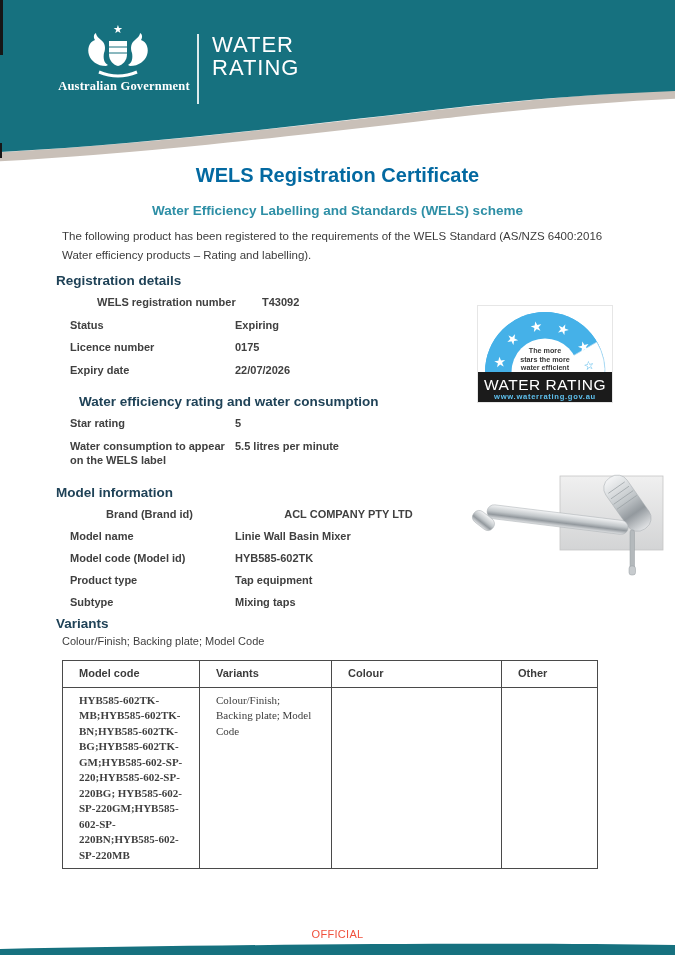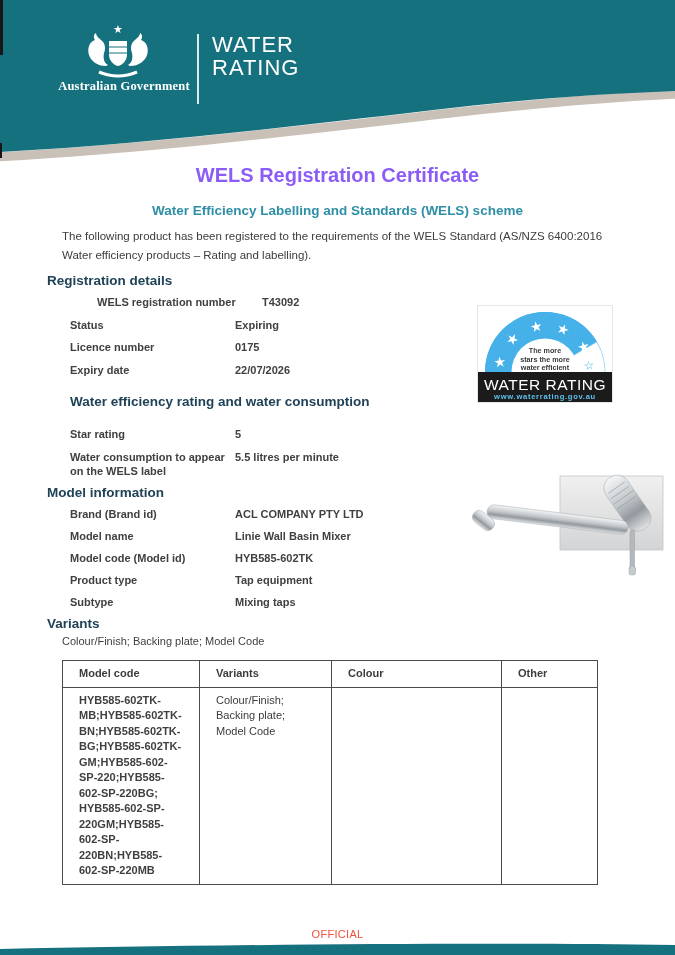--- a/index.html
+++ b/index.html
@@ -16,44 +16,44 @@
   }
   .header-divider{position:absolute;left:197px;top:34px;width:2px;height:70px;background:rgba(255,255,255,.85);}
   .logo-title{
     position:absolute;left:212px;top:34px;color:#fff;font-size:22px;line-height:22.5px;
     font-weight:500;letter-spacing:1px;
   }
   .coat{position:absolute;left:70px;top:21px;}
   .edge-artifact{position:absolute;background:#161616;}
   
   .doc-title{position:absolute;top:164px;left:0;width:675px;text-align:center;
-    font-size:20px;font-weight:bold;color:#8b5cf6;}
+    font-size:20px;font-weight:bold;color:#0369a1;}
   .doc-subtitle{position:absolute;top:203px;left:0;width:675px;text-align:center;
     font-size:13.5px;font-weight:bold;color:#2e8fa6;}
   .intro{position:absolute;top:227px;left:62px;width:572px;font-size:11.5px;line-height:19px;color:#3c3c3c;}
   
-  .section-heading{position:absolute;left:47px;font-size:13.5px;font-weight:bold;color:#1f4257;}
+  .section-heading{position:absolute;left:56px;font-size:13.5px;font-weight:bold;color:#1f4257;}
   .kv-rows{position:absolute;left:62px;}
   .kv-row{display:grid;grid-template-columns:165px auto;padding-left:8px;
     font-size:11px;font-weight:bold;color:#404040;line-height:14.5px;}
   .kv-row .lbl{padding-right:6px;}
   
   .subnote{position:absolute;left:62px;font-size:11px;color:#3f3f3f;}
   table.variants{
     position:absolute;left:62px;top:660px;width:535px;border-collapse:collapse;
     font-size:11px;color:#3c3c3c;table-layout:fixed;
   }
   table.variants th,table.variants td{
     border:1.2px solid #4a4a4a;text-align:left;vertical-align:top;
     padding:5px 16px;line-height:15.5px;overflow-wrap:break-word;
   }
   table.variants th{font-weight:bold;height:14px;}
   td.codes{font-weight:bold;color:#3f3f3f;}
   .col1{width:137px}.col2{width:132px}.col3{width:170px}.col4{width:96px}
-  tr.body-row td{height:152px;}
+  tr.body-row td{height:152px;font-family:Liberation Serif, serif;}
   
   .badge{position:absolute;left:477px;top:305px;border:1px solid #e6e6e6;background:#fff;line-height:0;}
   .tap{position:absolute;left:460px;top:442px;line-height:0;}
   .official{position:absolute;top:920px;left:0;width:675px;text-align:center;
     font-size:11px;font-weight:500;letter-spacing:.3px;}
   .footer-svg{position:absolute;bottom:0;left:0;line-height:0;}
 </style>
 </head>
 <body>
 
@@ -131,21 +131,21 @@
         <text x="67" y="64">water efficient</text>
       </g>
 
       <rect x="0" y="66" width="134" height="30" fill="#1b1b1b"></rect>
       <text x="67" y="83.5" fill="#ffffff" font-size="15.5" text-anchor="middle" letter-spacing="0.5" font-family="Liberation Sans, sans-serif">WATER RATING</text>
       <text x="67" y="93" fill="#5fc0ee" font-size="7.6" font-weight="bold" text-anchor="middle" letter-spacing="0.7" font-family="Liberation Sans, sans-serif">www.waterrating.gov.au</text>
     </svg>
   </div>
 
   <div class="section-heading" style="top:394px;margin-left:23px;">Water efficiency rating and water consumption</div>
-  <div class="kv-rows" style="top:427px;width:410px;">
+  <div class="kv-rows" style="top:416px;width:410px;">
     <div class="kv-row" style="height:22.5px;">
       <span class="lbl">Star rating</span>
       <span class="val">5</span>
     </div>
     <div class="kv-row">
       <span class="lbl">Water consumption to appear on the WELS label</span>
       <span class="val">5.5 litres per minute</span>
     </div>
   </div>
 
@@ -175,21 +175,21 @@
     <g transform="translate(18,66) rotate(38)">
       <rect x="0" y="0" width="24" height="13" rx="6" fill="url(#chromeG)" stroke="#a7adb1" stroke-width="0.5"></rect>
     </g>
 
     <rect x="170" y="88" width="4.5" height="40" rx="2" fill="#b4b9bc" stroke="#969ca0" stroke-width="0.5"></rect>
     <rect x="169" y="124" width="6.5" height="9" rx="2.5" fill="#c7cbce" stroke="#969ca0" stroke-width="0.5"></rect>
   </svg>
 
   <div class="section-heading" style="top:485px;">Model information</div>
   <div class="kv-rows" style="top:507px;width:400px;">
-    <div class="kv-row" style="height:22px;">
+    <div class="kv-row" style="height:22px;text-align:center;">
       <span class="lbl">Brand (Brand id)</span>
       <span class="val">ACL COMPANY PTY LTD</span>
     </div>
     <div class="kv-row" style="height:22px;">
       <span class="lbl">Model name</span>
       <span class="val">Linie Wall Basin Mixer</span>
     </div>
     <div class="kv-row" style="height:22px;">
       <span class="lbl">Model code (Model id)</span>
       <span class="val">HYB585-602TK</span>

